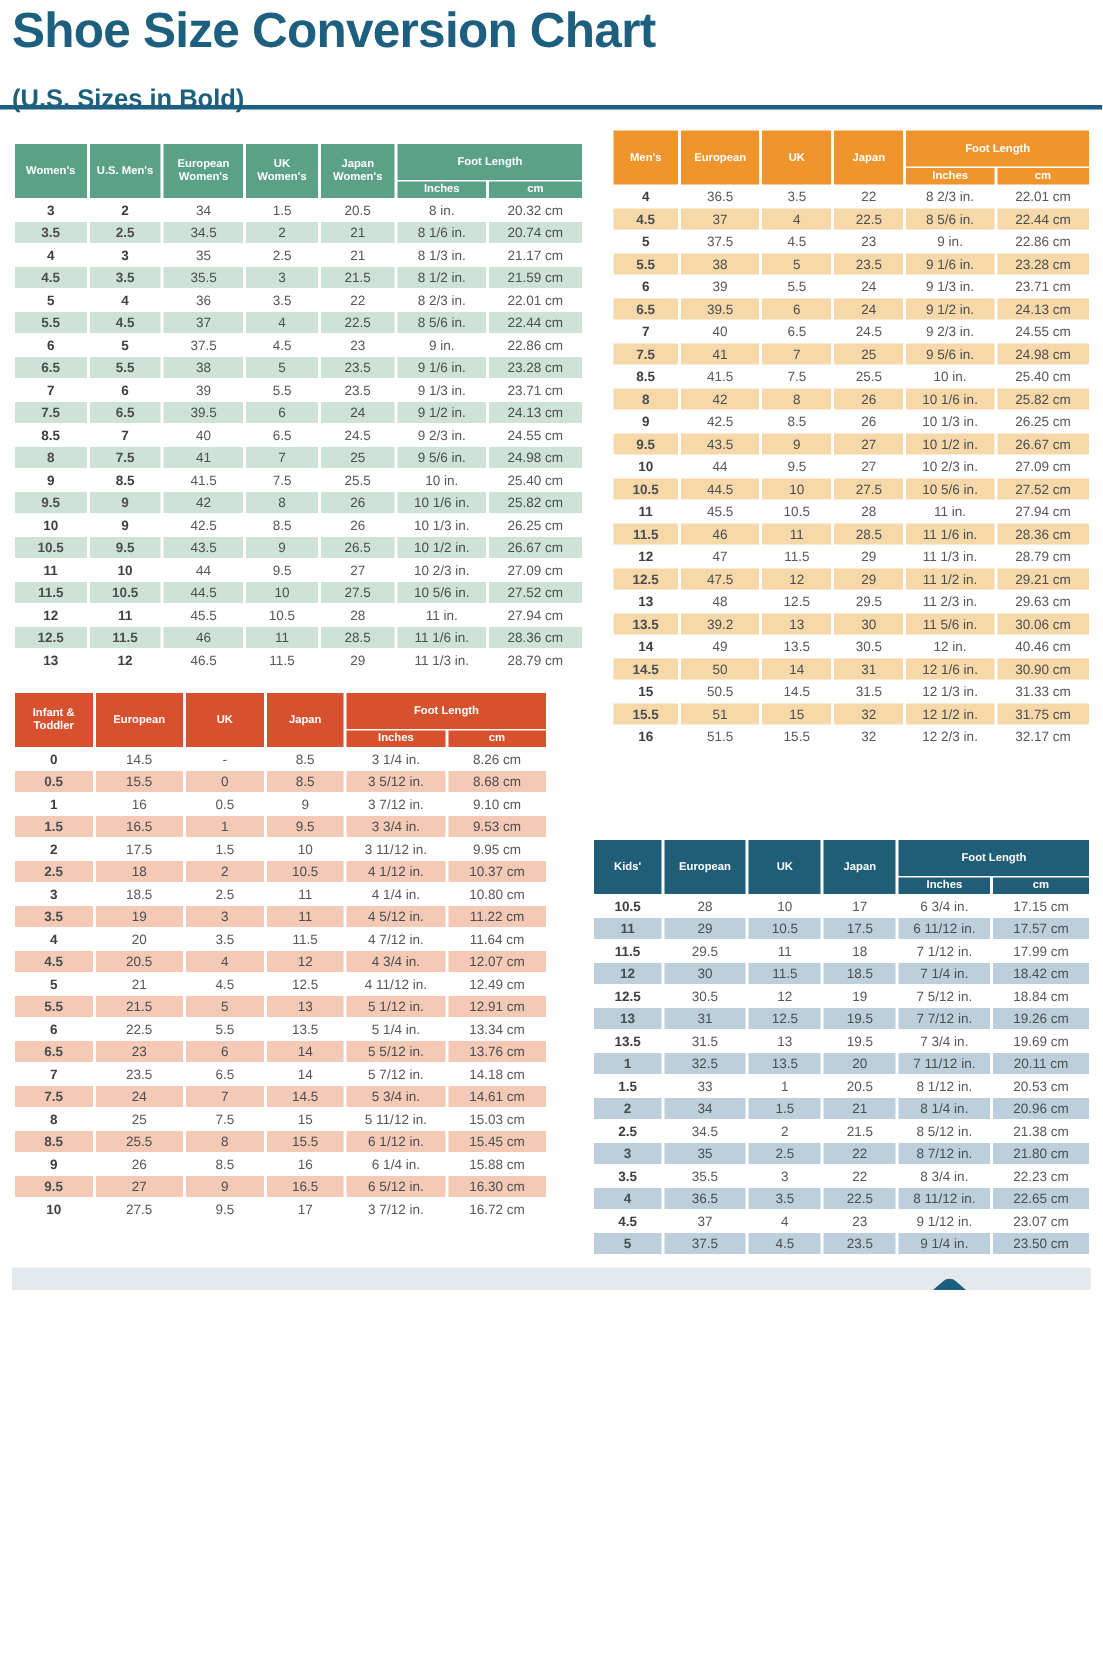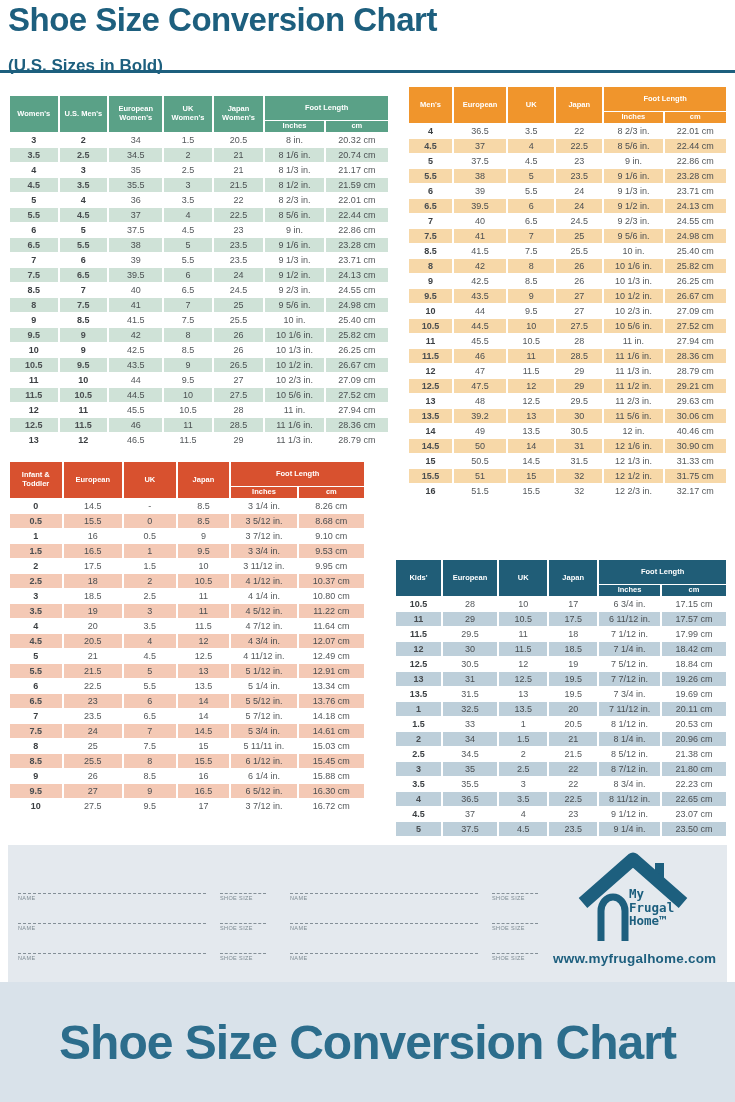--- a/index.html
+++ b/index.html
@@ -1,18 +1,18 @@
 <!DOCTYPE html>
 <html style="--title_teal: #1d5f7e; --badge_red: #d84b2b; --womens_header: #5aa187; --womens_stripe: #cfe2d7; --mens_header: #f0952c; --mens_stripe: #f7d8a8; --infant_header: #d8512f; --infant_stripe: #f4c9b5; --kids_header: #205d77; --kids_stripe: #bdcfda; --footer_bg: #e4e9ee; --banner_bg: #d9e2ea; --banner_text: #2c6d8c;"><head>
 <meta charset="utf-8">
 <style>
   * { box-sizing: border-box; margin: 0; padding: 0; }
   html,body { background:#ffffff; }
   body { font-family: "Liberation Sans", sans-serif; }
-  .page { position:relative; width:735px; height:1102px; background:#fff; overflow:hidden; }
+  .page { position:relative; width:735px; height:860px; background:#fff; overflow:hidden; }
 
   
   .titles { position:absolute; left:8px; top:0px; }
   h1.title { font-size:33px; font-weight:bold; color:var(--title_teal); letter-spacing:-0.5px; line-height:1.05; padding-top:3px; }
   .subtitle { font-size:17px; font-weight:bold; color:var(--title_teal); margin-top:18px; }
   .rule { position:absolute; left:0; top:70px; width:735px; height:3px; background:var(--title_teal); }
   .badge { position:absolute; right:5px; top:5px; width:136px; background:var(--badge_red); color:#fff;
            font-size:10.5px; font-weight:bold; font-style:italic; line-height:1.45; padding:6px 8px 6px 13px;
            border-radius:10px; }
   .badge:before { content:""; position:absolute; left:-7px; top:15px; width:0; height:0;
@@ -663,21 +663,21 @@
             <td>7</td>
             <td>14.5</td>
             <td>5 3/4 in.</td>
             <td>14.61 cm</td>
           </tr>
           <tr>
             <td class="b">8</td>
             <td>25</td>
             <td>7.5</td>
             <td>15</td>
-            <td>5 11/11 in.</td>
+            <td>5 11/12 in.</td>
             <td>15.03 cm</td>
           </tr>
           <tr class="alt">
             <td class="b">8.5</td>
             <td>25.5</td>
             <td>8</td>
             <td>15.5</td>
             <td>6 1/12 in.</td>
             <td>15.45 cm</td>
           </tr>

